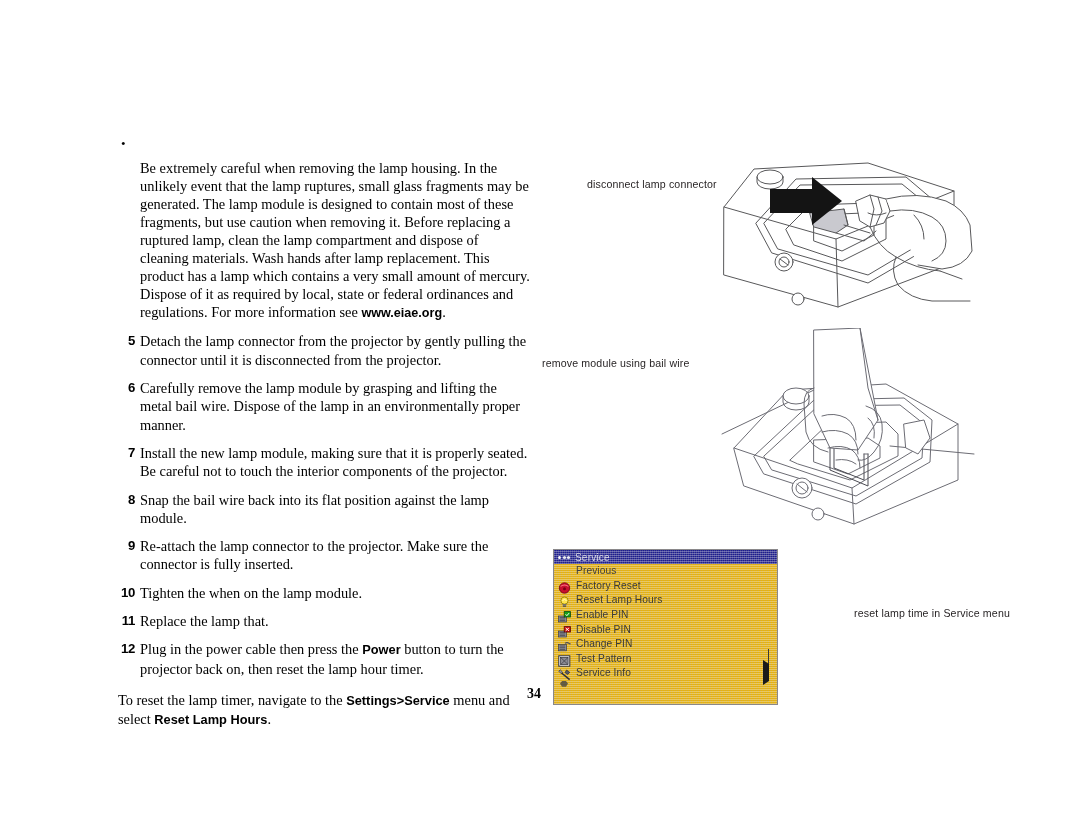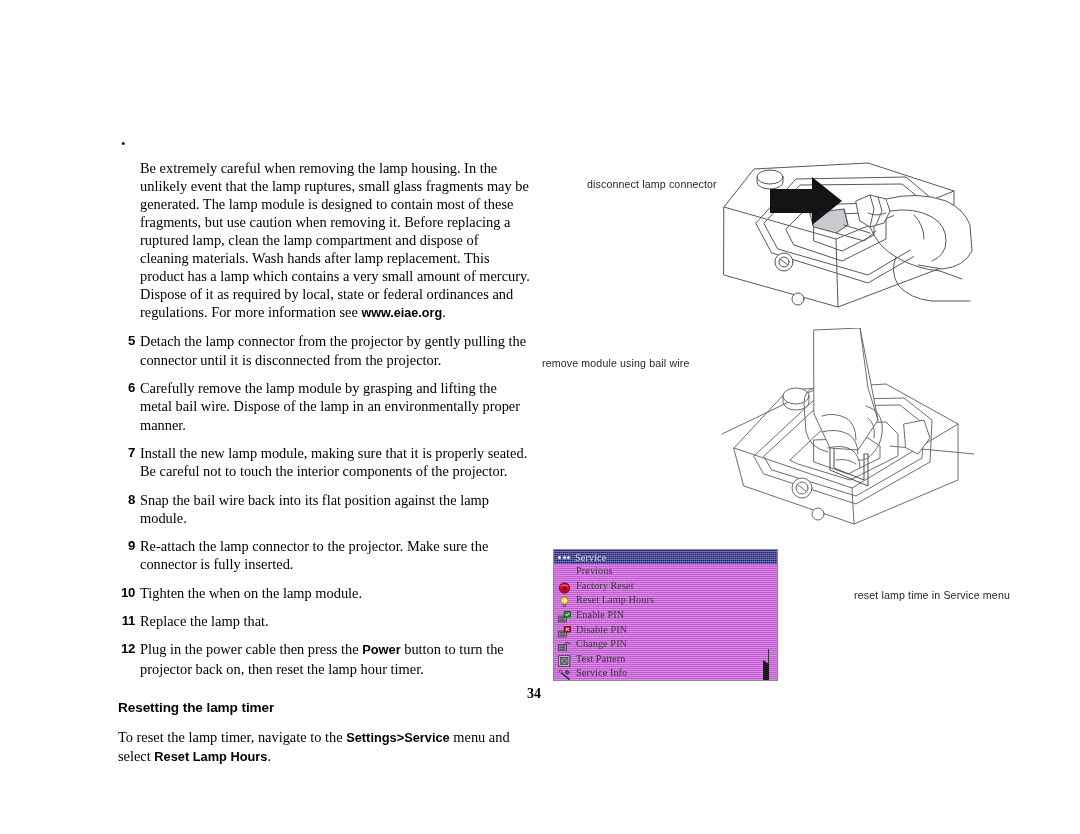--- a/index.html
+++ b/index.html
@@ -101,41 +101,41 @@
   .caption {
     position: absolute;
     font-family: "Liberation Sans", sans-serif;
     font-size: 10.6px;
     color: #231f20;
     letter-spacing: 0.15px;
     white-space: nowrap;
   }
   #cap-disconnect { left: 587px; top: 178px; }
   #cap-remove     { left: 542px; top: 357px; }
-  #cap-reset      { left: 816px; top: 589px; padding-left: 38px; }
+  #cap-reset      { left: 816px; top: 607px; padding-left: 38px; }
 
   
   .figure {
     position: absolute;
   }
   #fig-disconnect { left: 718px; top: 155px; width: 260px; height: 170px; }
   #fig-remove     { left: 718px; top: 328px; width: 260px; height: 200px; }
 
   
   .osd-menu {
     position: absolute;
     left: 553px;
     top: 549px;
     width: 225px;
-    height: 132px;
-    background: #d946ef;
+    height: 156px;
+    background: #eab308;
     border: 1px solid #8a888a;
     box-sizing: border-box;
     overflow: hidden;
-    font-family: Liberation Serif, serif;
+    font-family: Liberation Sans, sans-serif;
   }
   .osd-noise {
     position: absolute;
     inset: 0;
     background-image:
       repeating-linear-gradient(0deg, rgba(255,255,255,.30) 0 1px, rgba(0,0,0,0) 1px 2px),
       repeating-linear-gradient(90deg, rgba(160,158,160,.28) 0 1px, rgba(0,0,0,0) 1px 2px);
     pointer-events: none;
   }
   .osd-title {
@@ -263,21 +263,20 @@
   <div class="step">
     <div class="step-num">11</div>
     <div class="step-text">Replace the lamp that.</div>
   </div>
 
   <div class="step">
     <div class="step-num">12</div>
     <div class="step-text"><span>Plug in the power cable then press the </span><b>Power</b><span> button to turn the projector back on, then reset the lamp hour timer.</span></div>
   </div>
 
-  <div class="section-head">Resetting the lamp timer</div>
   <div class="section-body"><span>To reset the lamp timer, navigate to the </span><b>Settings&gt;Service</b><span> menu and select </span><b>Reset Lamp Hours</b><span>.</span></div>
 
 </div>
 
 <div class="page-number">34</div>
 
 <div class="caption" id="cap-disconnect">disconnect lamp connector</div>
 <div class="caption" id="cap-remove">remove module using bail wire</div>
 <div class="caption" id="cap-reset">reset lamp time in Service menu</div>
 

